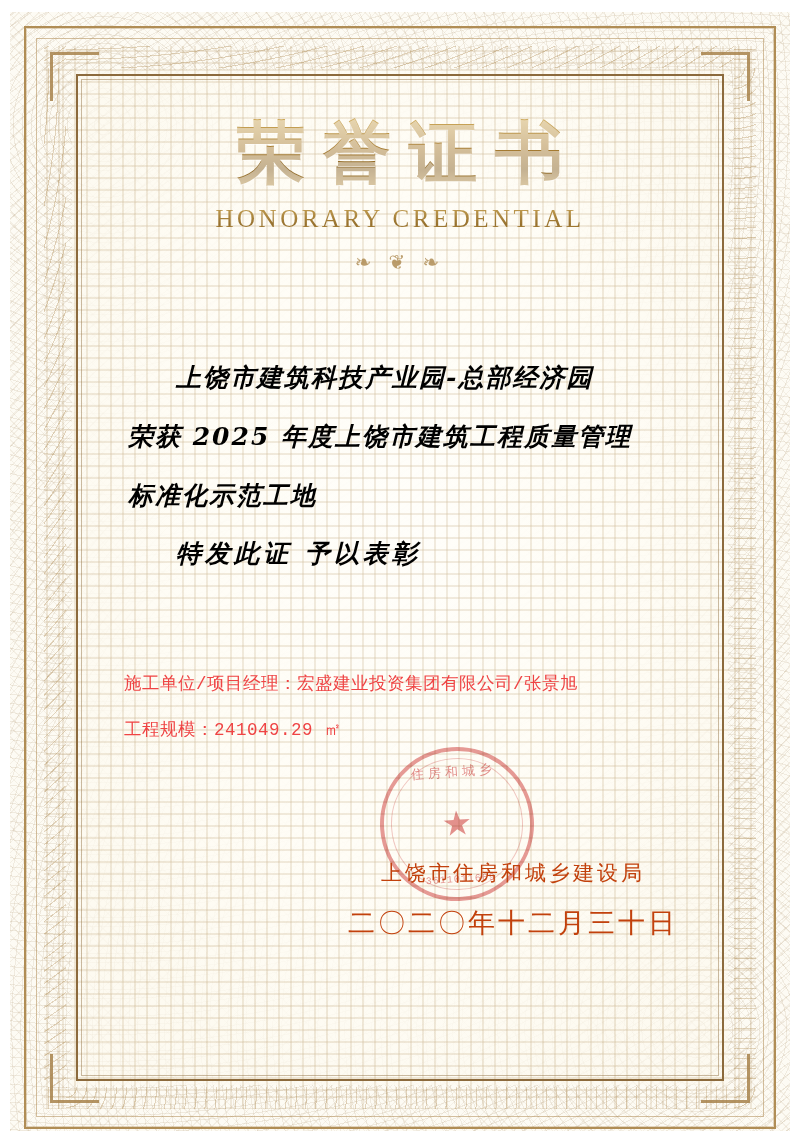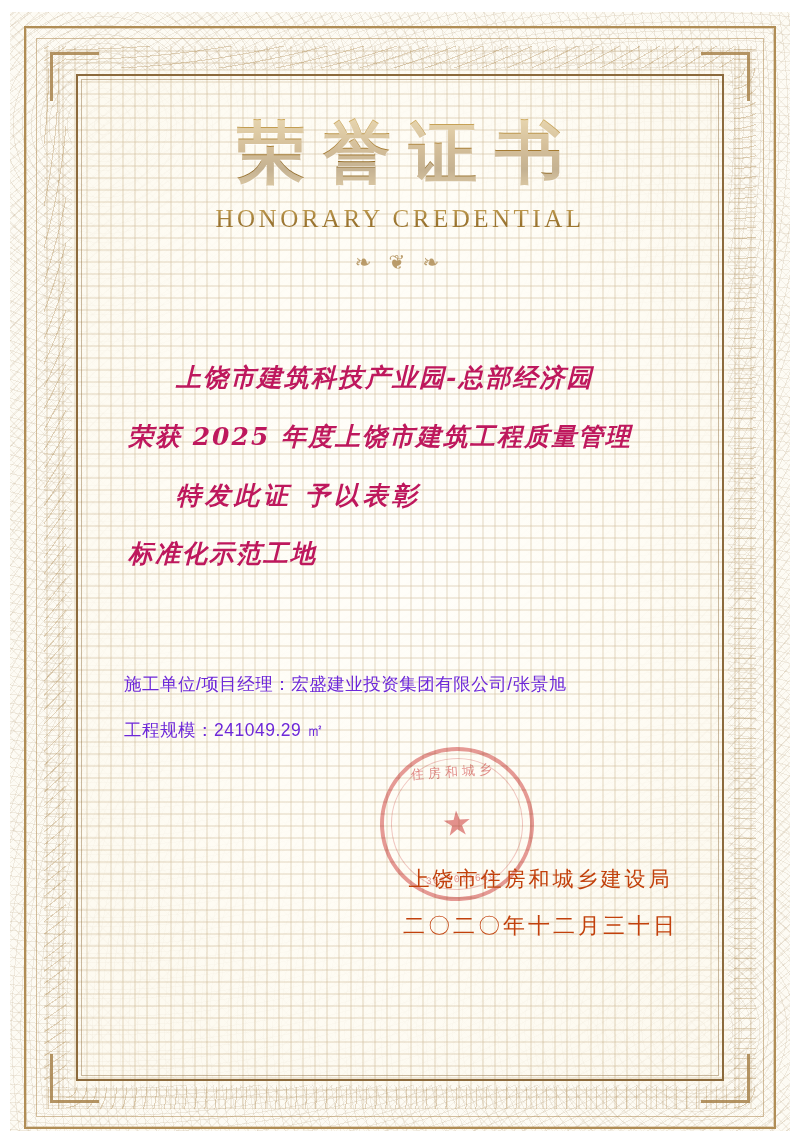--- a/index.html
+++ b/index.html
@@ -138,38 +138,38 @@
     color: #b08d55;
     font-size: 20px;
     letter-spacing: 6px;
     opacity: 0.85;
   }
 
   .body-block {
     margin-top: 74px;
     padding: 0 34px 0 38px;
     font-family: "DejaVu Serif", "Liberation Serif", serif;
-    color: #be185d;
+    color: #000000;
   }
   .body-line {
     font-size: 25px;
     font-weight: bold;
     letter-spacing: 2px;
     line-height: 2.35;
     font-style: italic;
     white-space: nowrap;
   }
   .body-line.indent { text-indent: 48px; }
   .body-line.award { text-indent: 48px; letter-spacing: 4px; }
 
   .details-block {
     margin-top: 78px;
     padding-left: 34px;
-    font-family: Liberation Sans, sans-serif;
-    color: #6d28d9;
+    font-family: Liberation Mono, monospace;
+    color: #ef4444;
   }
   .detail-line {
     font-size: 17.5px;
     line-height: 2.6;
     letter-spacing: 0.5px;
   }
 
   .sign-block {
     position: absolute;
     right: 32px;
@@ -177,21 +177,21 @@
     text-align: center;
     font-family: Liberation Mono, monospace;
     color: #c2410c;
   }
   .sign-org {
     font-size: 21px;
     letter-spacing: 3px;
   }
   .sign-date {
     margin-top: 18px;
-    font-size: 22px;
+    font-size: 27px;
     letter-spacing: 3px;
   }
 
   
   .seal {
     position: absolute;
     right: 176px;
     bottom: 166px;
     width: 146px;
     height: 146px;
@@ -262,22 +262,22 @@
       <div class="title-cn">荣誉证书</div>
       <div class="title-en">HONORARY  CREDENTIAL</div>
       <div class="divider">
         <span class="swirl">❧ ❦ ❧</span>
       </div>
     </div>
 
     <div class="body-block">
       <div class="body-line indent">上饶市建筑科技产业园-总部经济园</div>
       <div class="body-line">荣获 2025 年度上饶市建筑工程质量管理</div>
+      <div class="body-line">标准化示范工地</div>
       <div class="body-line award">特发此证  予以表彰</div>
-      <div class="body-line">标准化示范工地</div>
     </div>
 
     <div class="details-block">
       <div class="detail-line">施工单位/项目经理：宏盛建业投资集团有限公司/张景旭</div>
       <div class="detail-line">工程规模：241049.29 ㎡</div>
     </div>
 
     <div class="seal">
       <div class="seal-top-text">住房和城乡</div>
       <div class="seal-star">★</div>

